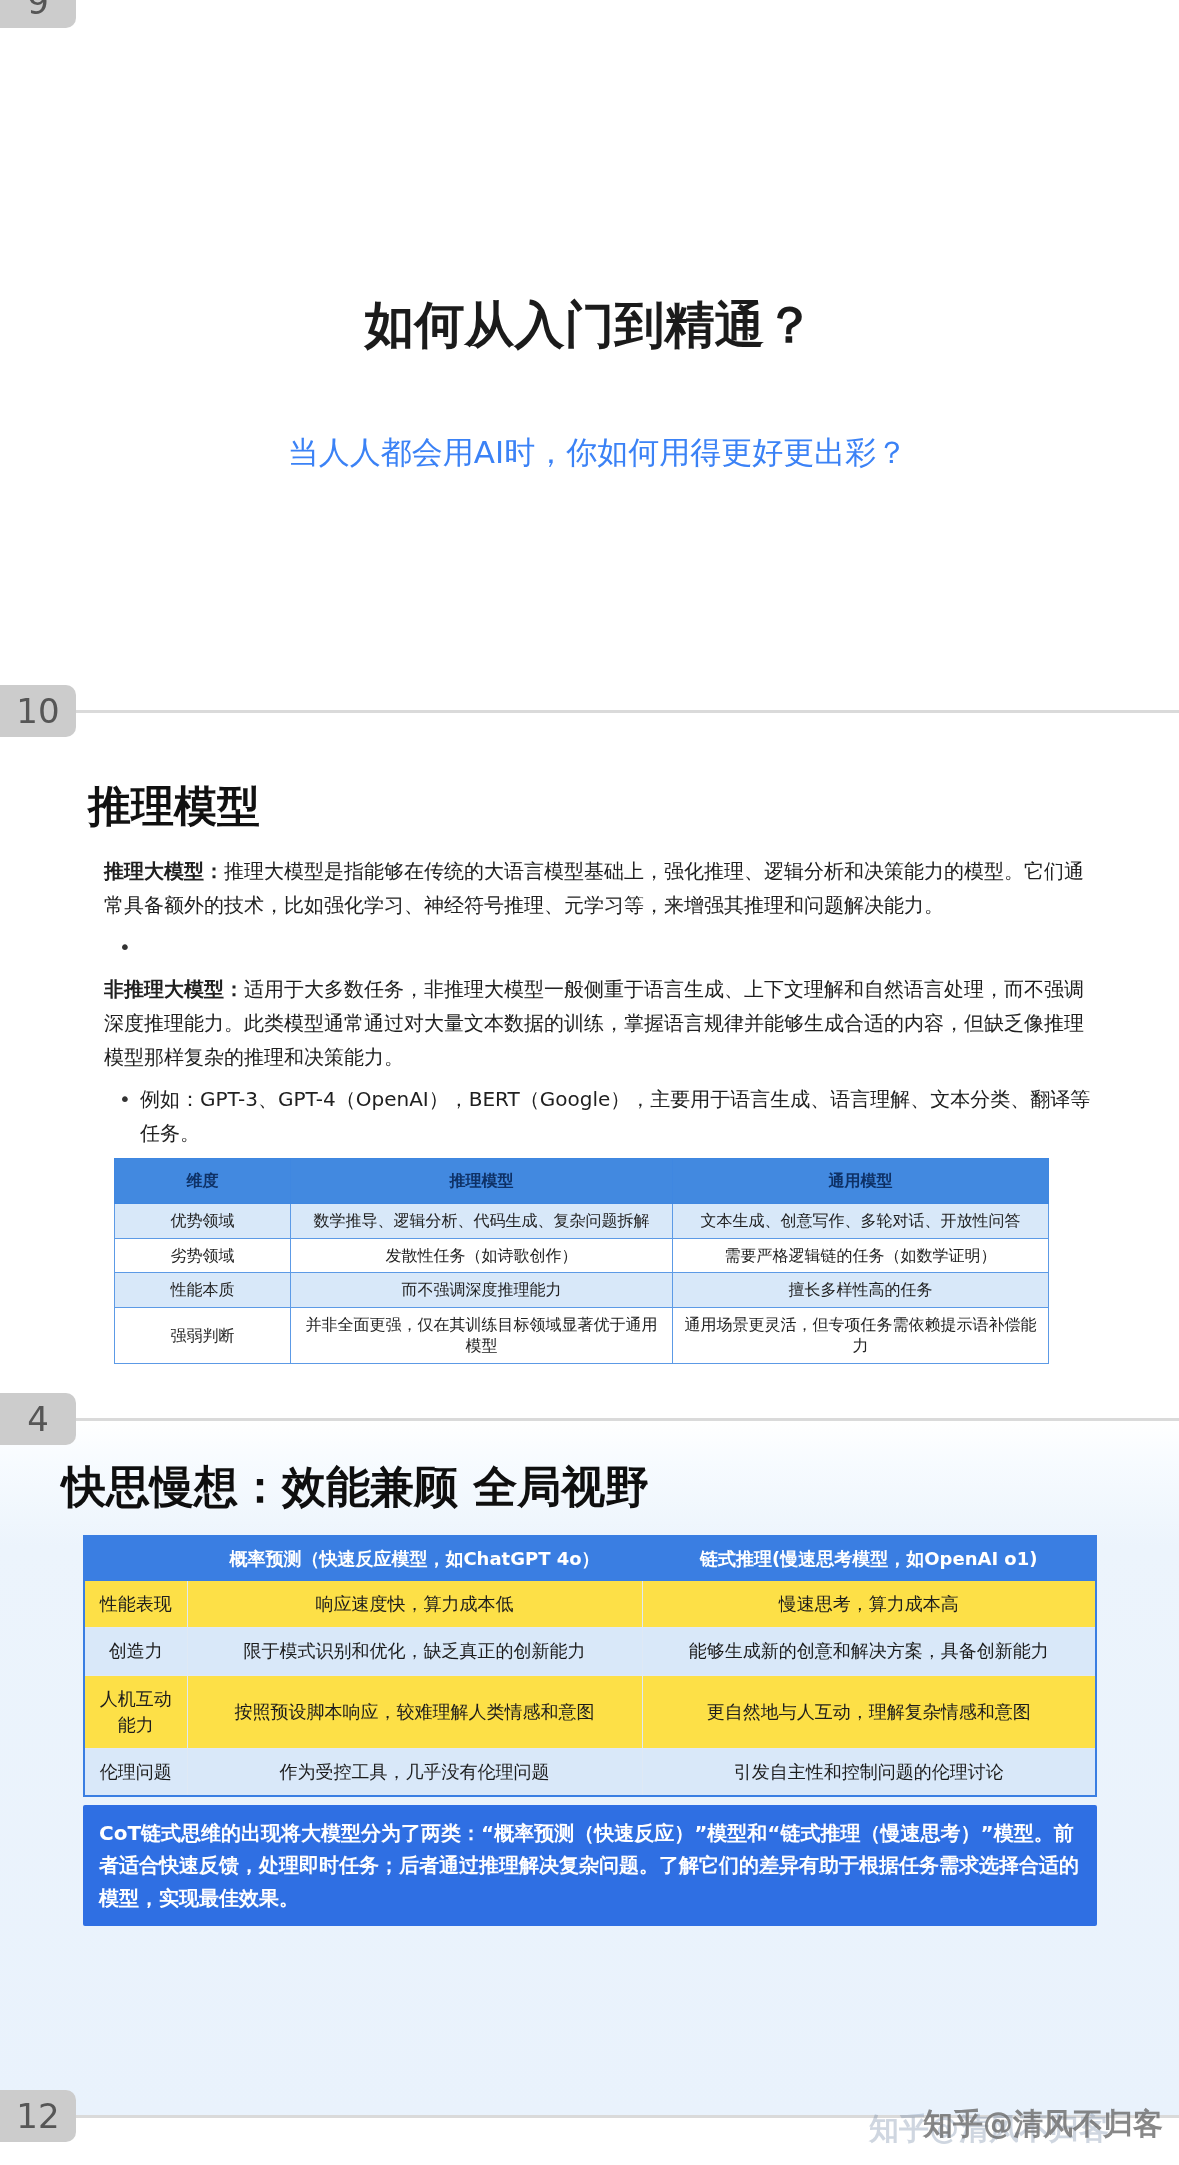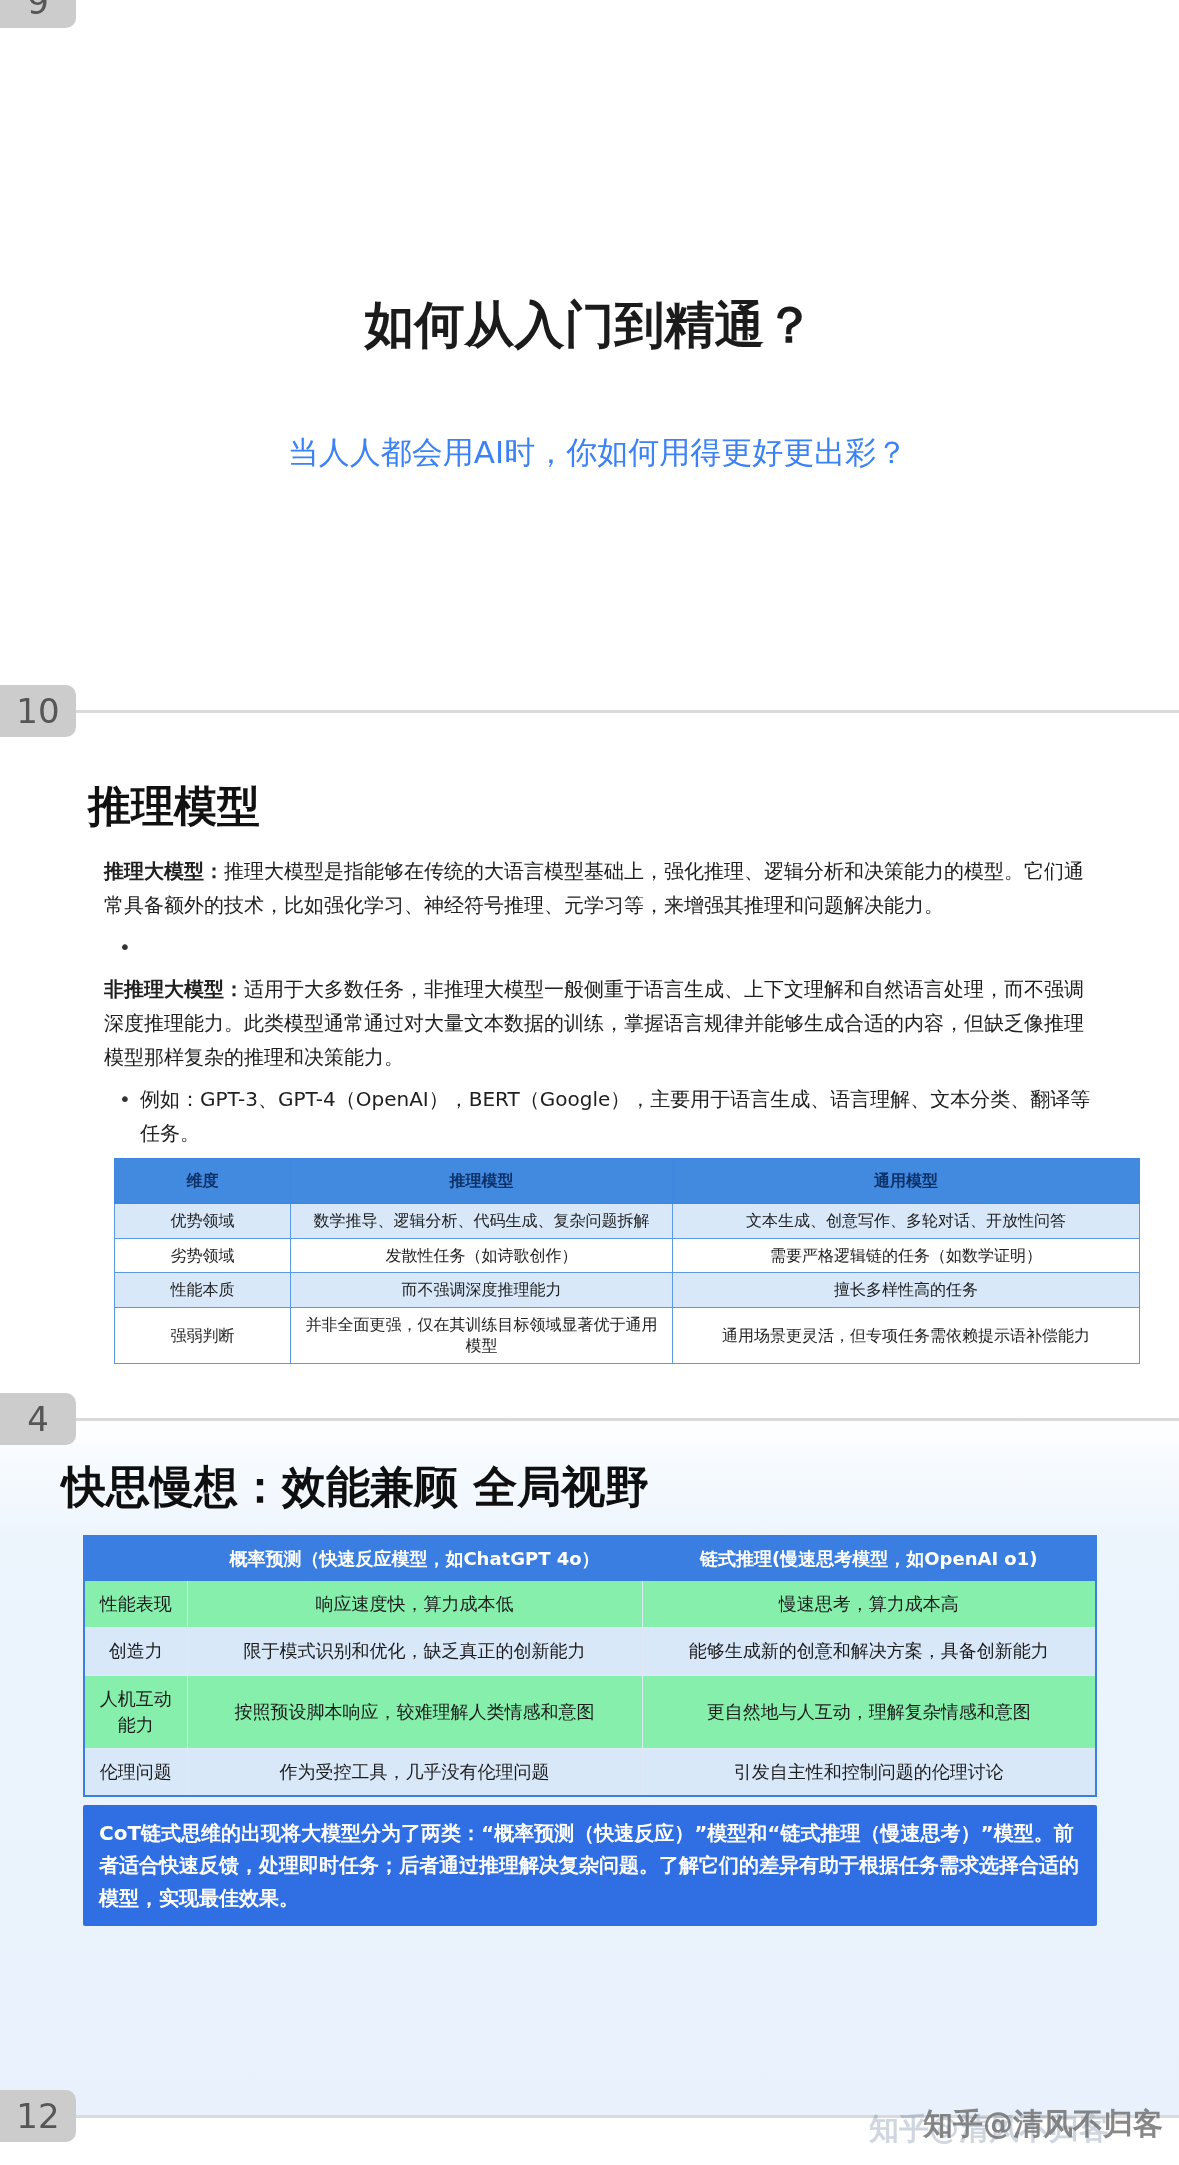--- a/index.html
+++ b/index.html
@@ -25,33 +25,33 @@
   .s9-sub{position:absolute;top:424px;left:0;width:100%;margin:8px;text-align:center;
     font-size:31px;color:#3b82f6;}
 
   
   .s10{position:absolute;top:778px;left:88px;width:1008px;}
   .s10-heading{margin:0 0 18px 0;font-size:43px;font-weight:bold;color:#111;}
   .s10-body{margin-left:16px;font-size:20px;line-height:34px;color:#202020;}
   .para{margin:0 0 8px 0;}
   .bullet{display:flex;margin:0 0 8px 6px;}
   .bullet .dot{width:30px;text-align:center;color:#333;flex:0 0 30px;}
-  .table1{margin:6px 0 0 10px;width:1026px;border-collapse:collapse;font-size:16px;background:#fff;}
+  .table1{margin:6px 0 0 10px;width:935px;border-collapse:collapse;font-size:16px;background:#fff;}
   .table1 th{background:#4289e0;color:#0e3166;font-weight:bold;padding:5px 6px;
     border:1px solid #3f87e1;text-align:center;}
   .table1 td{padding:6px 8px;border:1px solid #5c9ae6;text-align:center;color:#222;line-height:1.35;}
   .table1 tbody tr:nth-child(odd) td{background:#d8e8f9;}
 
   
   .s11-bg{position:absolute;top:1421px;left:0;width:100%;height:694px;z-index:0;
     background:linear-gradient(180deg,#ffffff 0%,#f7fbff 6%,#ecf4fc 18%,#e9f2fc 100%);}
   .s11-heading{position:absolute;top:1458px;left:62px;margin:0;font-size:44px;
     font-weight:bold;color:#0f0f0f;z-index:2;}
   .s11-wrap{position:absolute;top:1535px;left:83px;width:1014px;z-index:2;}
-  .table2{width:100%;border-collapse:collapse;font-size:18px;background:#86efac;
+  .table2{width:100%;border-collapse:collapse;font-size:18px;background:#fde047;
     border:2px solid #3a7ee2;}
   .table2 thead th{background:#3a7ee2;color:#ffffff;font-weight:bold;padding:10px 6px;
     border:1px solid #3a7ee2;text-align:center;line-height:1.3;}
   .table2 td{padding:10px 10px;border:1px solid #dfe9f5;text-align:center;color:#1c1c1c;line-height:1.45;}
   .table2 tbody tr:nth-child(even) td{background:#d9e8f9;}
   .table2 b{font-weight:bold;}
   .s11-footer{margin-top:8px;background:#2f6fe3;color:#ffffff;font-weight:bold;
     font-size:20px;line-height:1.62;padding:12px 16px;border-radius:2px;}
 
   

